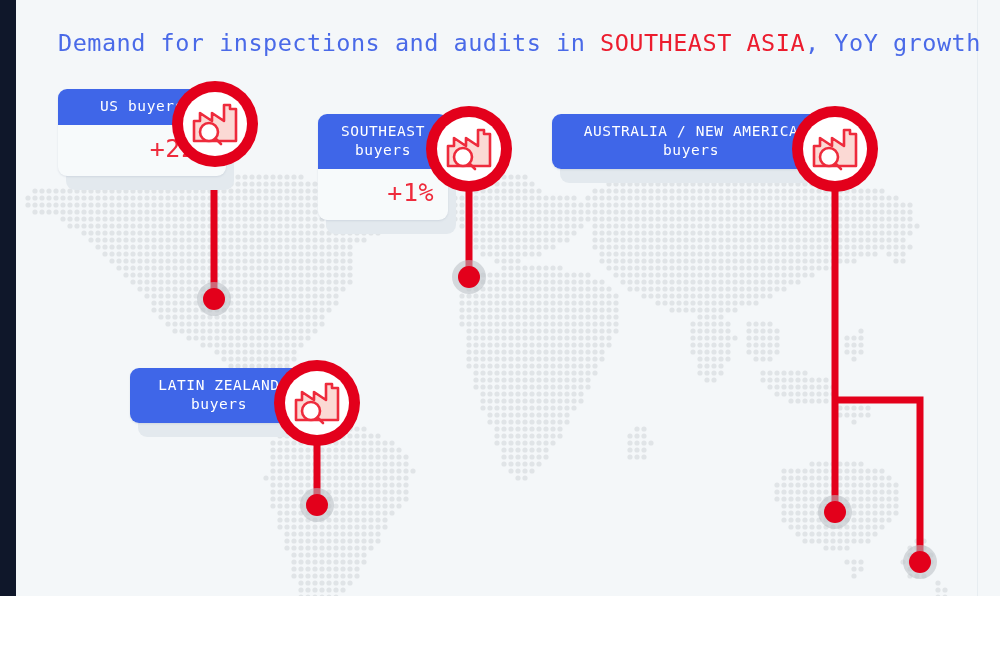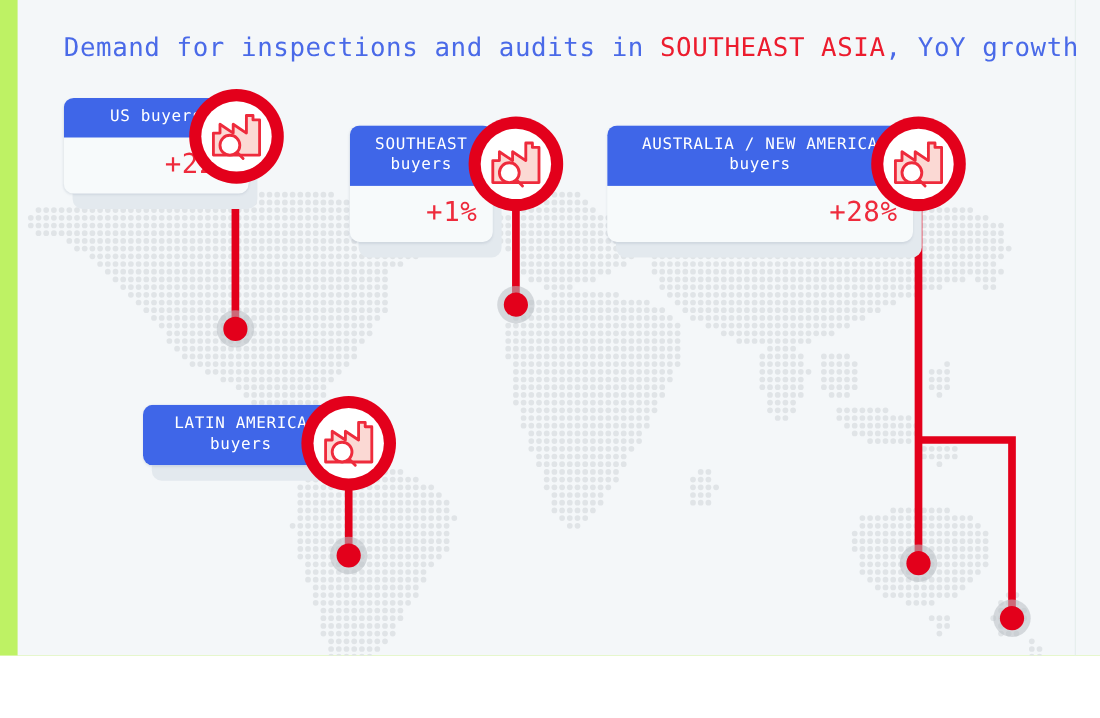--- a/index.html
+++ b/index.html
@@ -11,21 +11,21 @@
     width: 1000px;
     height: 653px;
     overflow: hidden;
     font-family: "DejaVu Sans Mono", monospace;
   }
 
   #stage {
     position: relative;
     width: 1000px;
     height: 596px;
-    background: #bef264;
+    background: #0f172a;
     overflow: hidden;
   }
 
   
   #canvas {
     position: absolute;
     left: 16px;
     top: 0;
     width: 962px;
     height: 653px;
@@ -3346,39 +3346,38 @@
     </svg>
   </div>
 
   <div class="card-wrap" style="left:552px; top:114px; width:278px;">
     <div class="card-shadow"></div>
     <div class="card">
       <div class="card-head">
         <span>AUSTRALIA / NEW AMERICA</span>
         <span class="l2">buyers</span>
       </div>
-      <div class="card-body">+28%</div>
     </div>
   </div>
 
   <div class="pin" style="left:792px; top:106px;">
     <div class="pin-circle"></div>
     <div class="pin-inner"></div>
     <svg class="pin-ico" viewBox="0 0 50 46">
       <path d="M4 20 L4 40 L46 40 L46 8 L40 8 L40 4 L34 4 L34 8 L34 20 L22 12 L22 20 L10 12 L10 20 Z" fill="#fbd9d4" stroke="#ee2b3c" stroke-width="2.6" stroke-linejoin="round"></path>
       <circle cx="19" cy="31" r="9" fill="#ffffff" stroke="#ee2b3c" stroke-width="2.6"></circle>
       <path d="M25.5 37.5 L31 43" stroke="#ee2b3c" stroke-width="2.6" stroke-linecap="round"></path>
     </svg>
   </div>
 
   <div class="card-wrap" style="left:130px; top:368px; width:178px;">
     <div class="card-shadow"></div>
     <div class="card">
       <div class="card-head">
-        <span>LATIN AMERICA</span>
+        <span>LATIN ZEALAND</span>
         <span class="l2">buyers</span>
       </div>
     </div>
   </div>
 
   <div class="pin" style="left:274px; top:360px;">
     <div class="pin-circle"></div>
     <div class="pin-inner"></div>
     <svg class="pin-ico" viewBox="0 0 50 46">
       <path d="M4 20 L4 40 L46 40 L46 8 L40 8 L40 4 L34 4 L34 8 L34 20 L22 12 L22 20 L10 12 L10 20 Z" fill="#fbd9d4" stroke="#ee2b3c" stroke-width="2.6" stroke-linejoin="round"></path>

